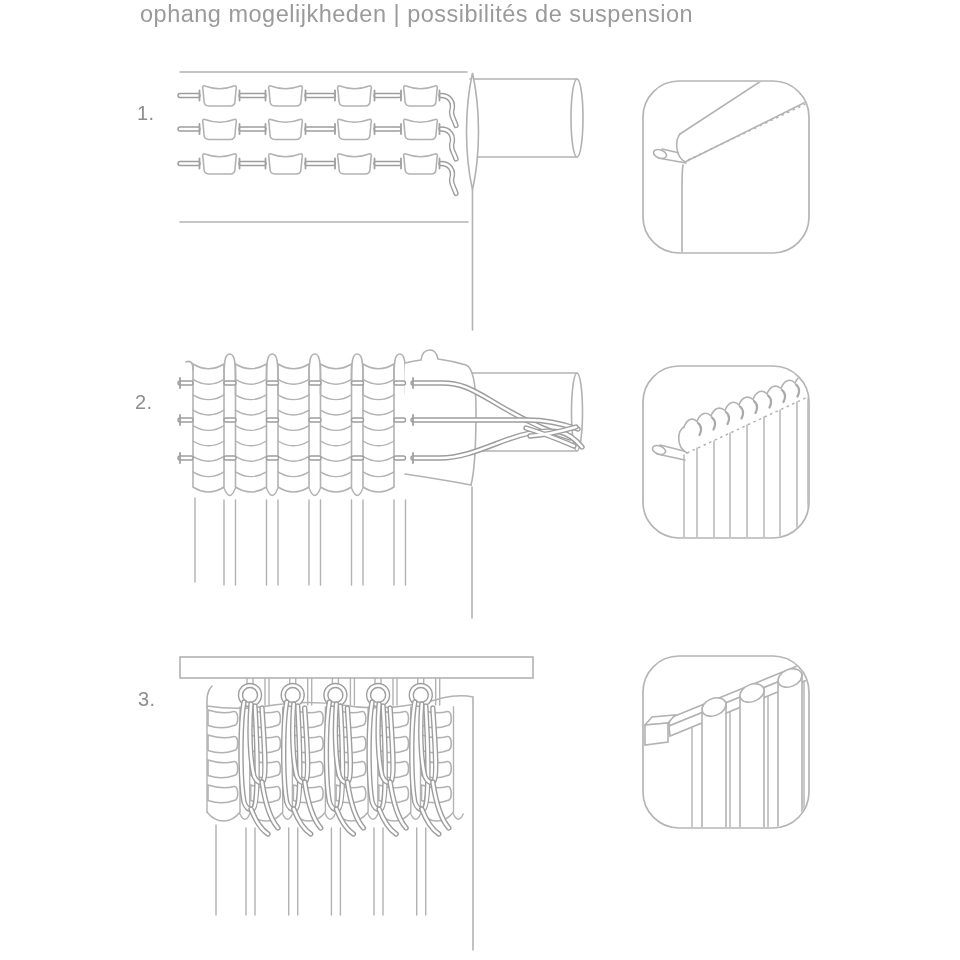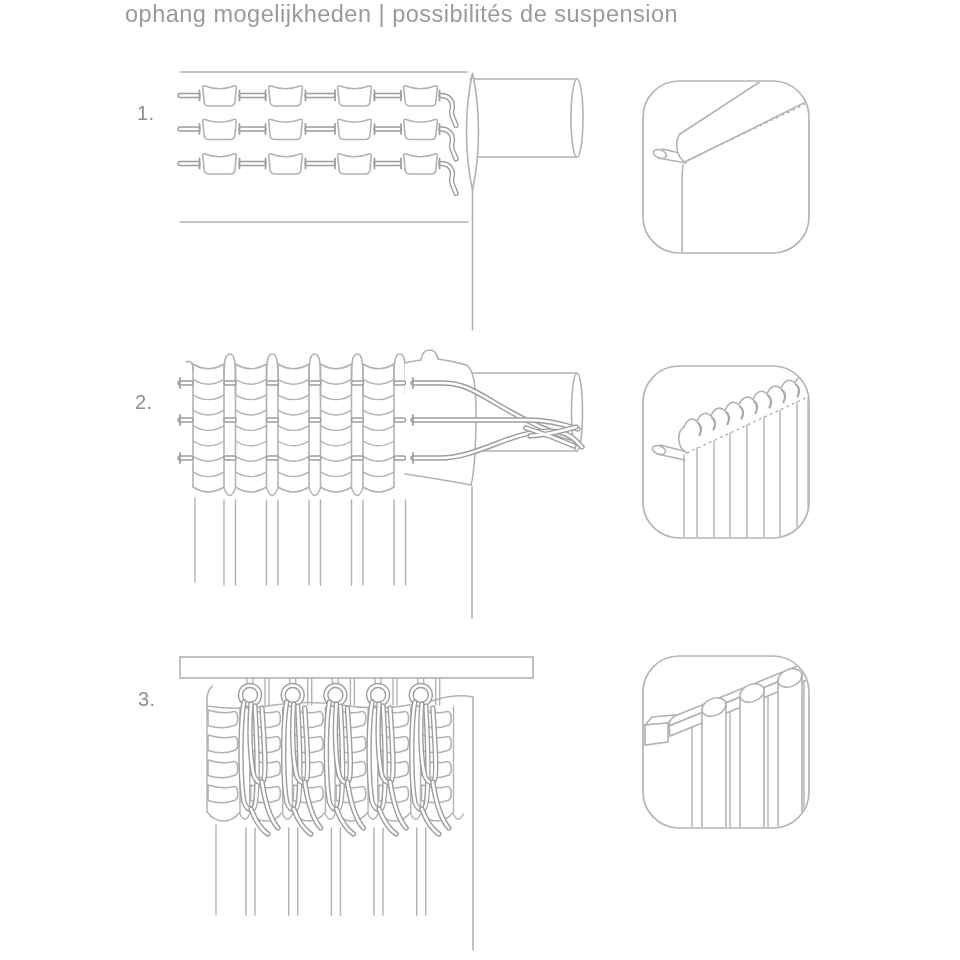--- a/index.html
+++ b/index.html
@@ -1,18 +1,18 @@
 <!DOCTYPE html>
 <html><head>
 <meta charset="utf-8">
 <style>
   html,body{margin:0;padding:0;background:#fff;}
   .page{position:relative;width:960px;height:960px;background:#ffffff;overflow:hidden;
         font-family:"Liberation Sans", sans-serif;}
-  .title{position:absolute;left:125px;top:1px;font-size:23.5px;letter-spacing:.5px;
+  .title{position:absolute;left:140px;top:1px;font-size:23.5px;letter-spacing:.5px;
          color:#9a9a9a;font-weight:400;white-space:nowrap;}
   .num{position:absolute;font-size:20px;color:#8e8e8e;letter-spacing:.5px;}
   .num1{left:137px;top:102px;} .num2{left:135px;top:391px;} .num3{left:138px;top:688px;}
   svg{position:absolute;overflow:visible;}
   .il1{left:150px;top:60px;} .il2{left:150px;top:330px;} .il3{left:150px;top:630px;}
   .db1{left:642px;top:80px;} .db2{left:642px;top:365px;} .db3{left:642px;top:655px;}
   .ln{fill:none;stroke:#b2b2b2;stroke-width:1.6;stroke-linecap:round;}
   .lt{fill:none;stroke:#b2b2b2;stroke-width:1.4;stroke-linecap:round;}
   .wf{fill:#ffffff;stroke:#b2b2b2;stroke-width:1.6;}
   .wq{fill:#ffffff;stroke:none;}

